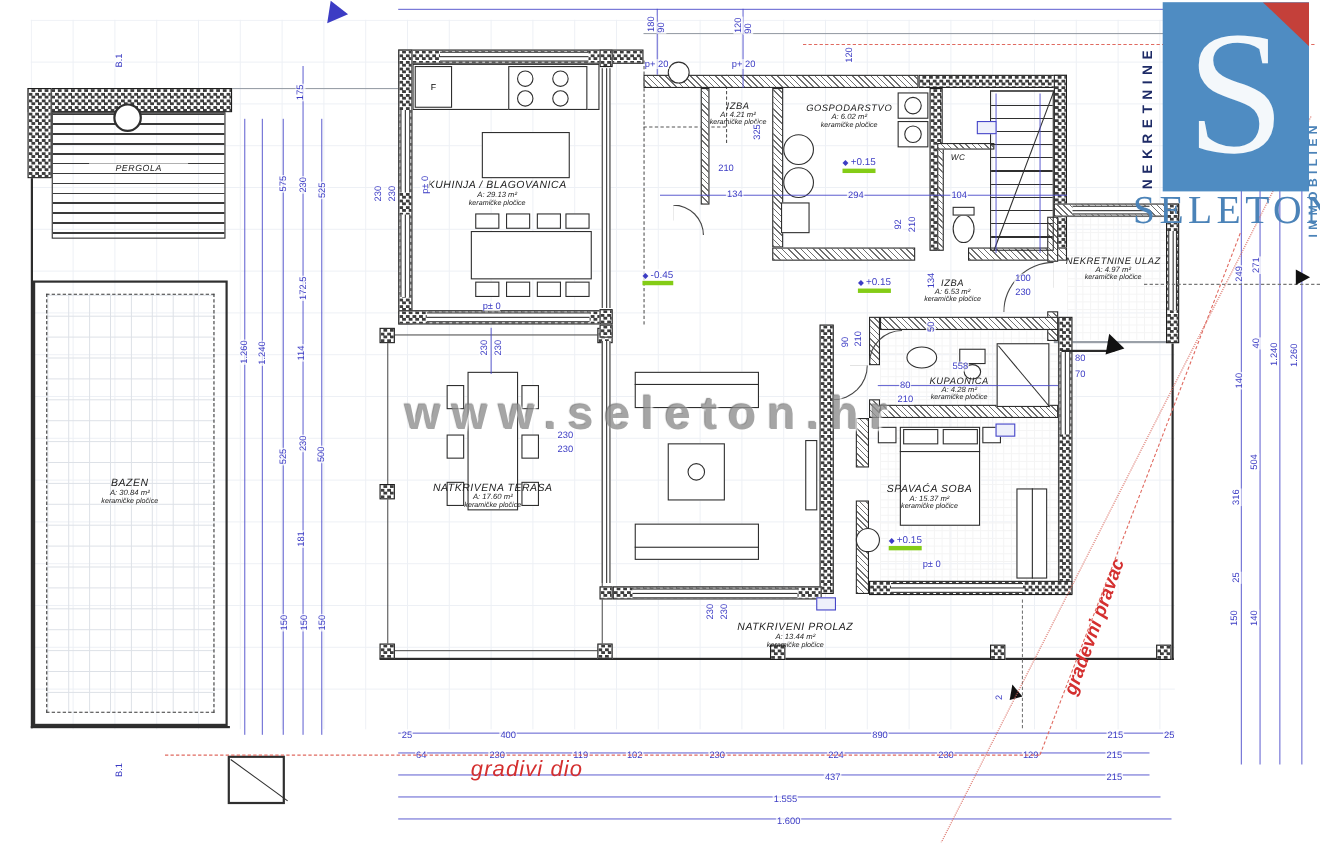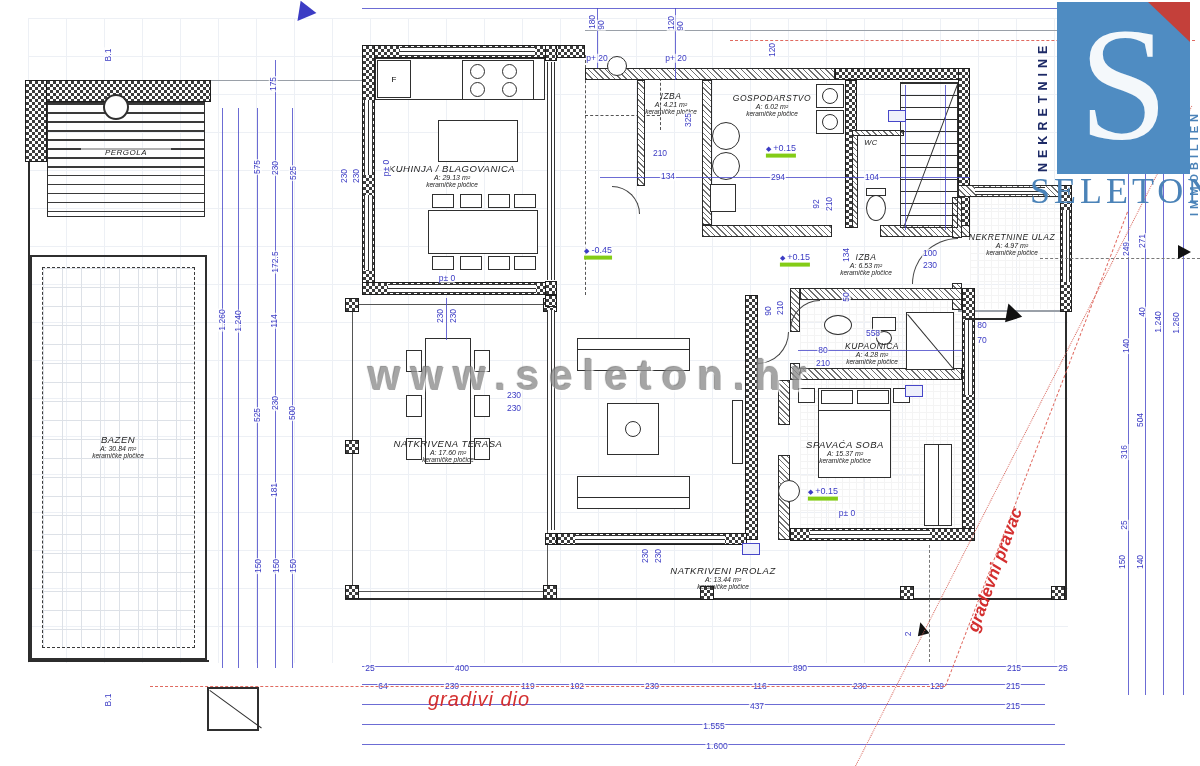--- a/index.html
+++ b/index.html
@@ -394,21 +394,21 @@
       <span class="dim" style="left: 370px; top: 668px;">25</span>
       <span class="dim" style="left: 462px; top: 668px;">400</span>
       <span class="dim" style="left: 800px; top: 668px;">890</span>
       <span class="dim" style="left: 1014px; top: 668px;">215</span>
       <span class="dim" style="left: 1063px; top: 668px;">25</span>
       <span class="dim" style="left: 383px; top: 686px;">64</span>
       <span class="dim" style="left: 452px; top: 686px;">230</span>
       <span class="dim" style="left: 528px; top: 686px;">119</span>
       <span class="dim" style="left: 577px; top: 686px;">102</span>
       <span class="dim" style="left: 652px; top: 686px;">230</span>
-      <span class="dim" style="left: 760px; top: 686px;">116</span>
+      <span class="dim" style="left: 760px; top: 686px;">224</span>
       <span class="dim" style="left: 860px; top: 686px;">230</span>
       <span class="dim" style="left: 937px; top: 686px;">129</span>
       <span class="dim" style="left: 1013px; top: 686px;">215</span>
       <span class="dim" style="left: 757px; top: 706px;">437</span>
       <span class="dim" style="left: 1013px; top: 706px;">215</span>
       <span class="dim" style="left: 714px; top: 726px;">1.555</span>
       <span class="dim" style="left: 717px; top: 746px;">1.600</span>
       <span class="dim rot" style="left: 908px; top: 634px;">2</span>
       <span class="dim rot" style="left: 108px; top: 55px;">B.1</span>
       <span class="dim rot" style="left: 108px; top: 700px;">B.1</span>

